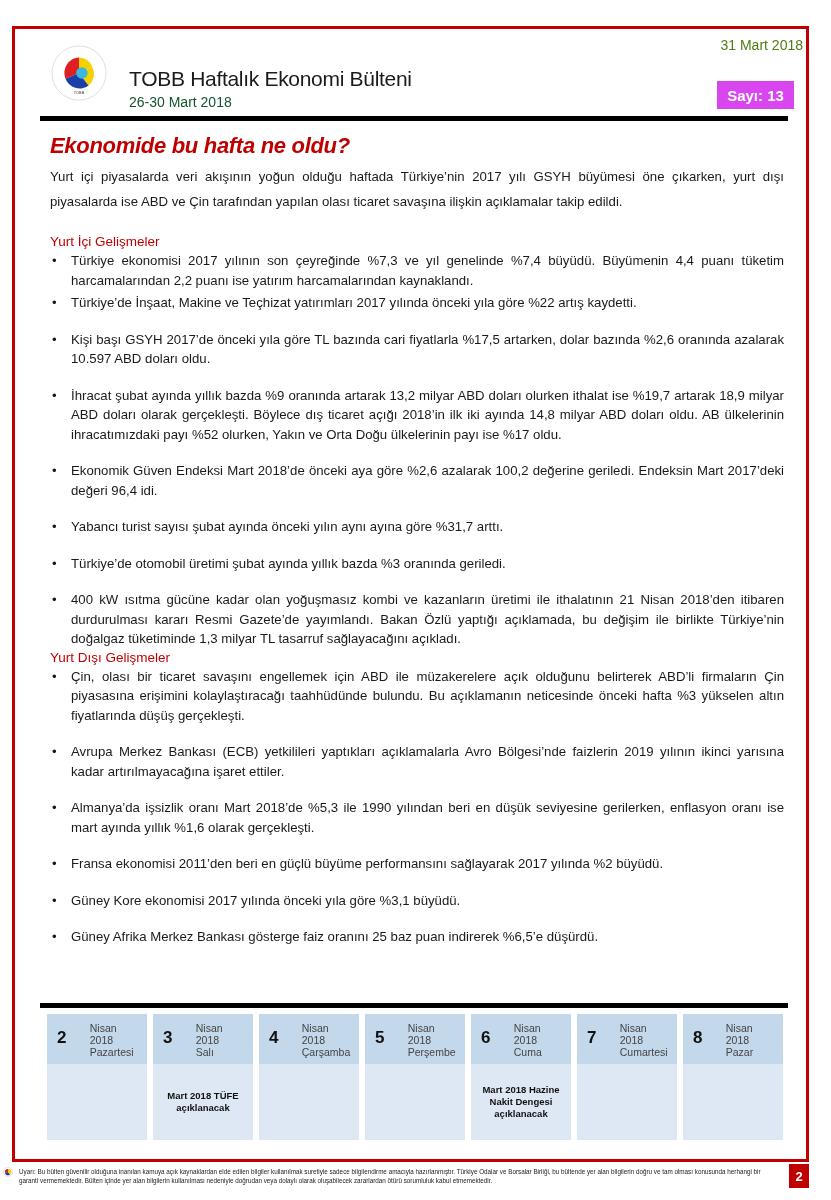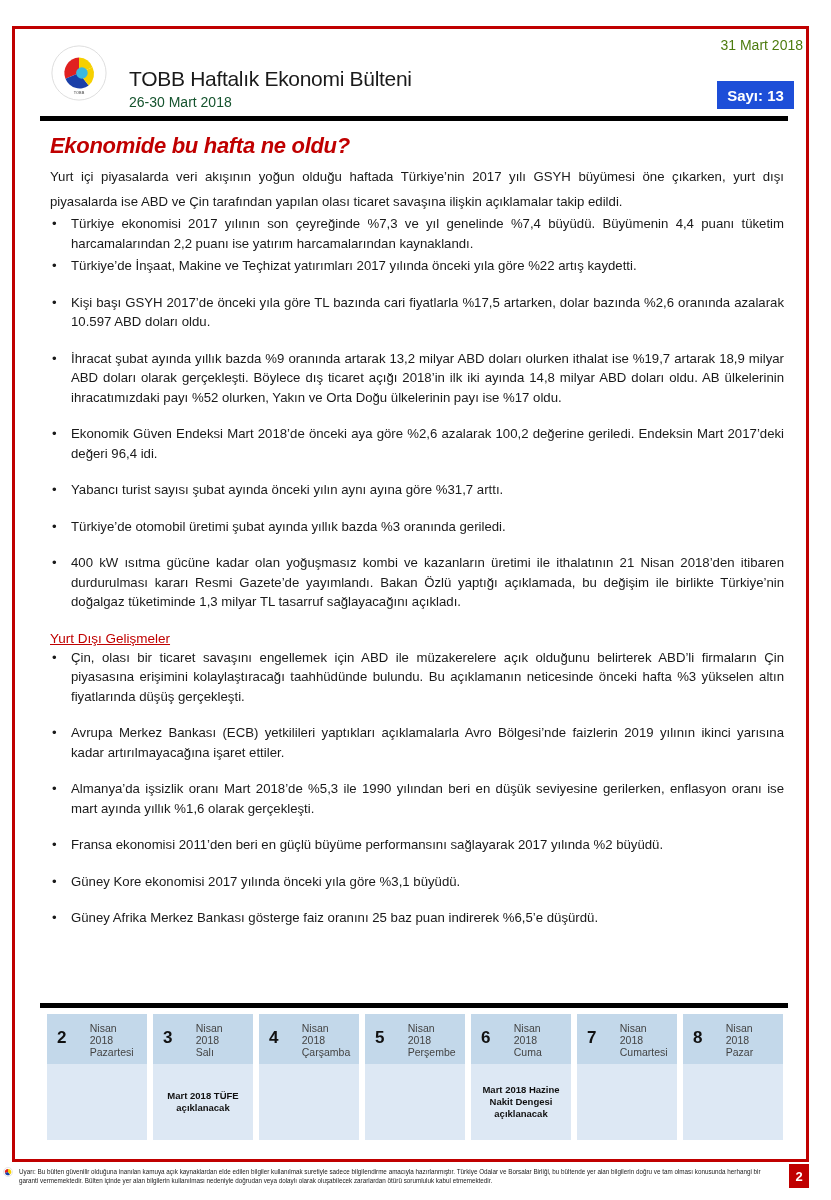--- a/index.html
+++ b/index.html
@@ -10,21 +10,21 @@
     position: absolute; left: 12px; top: 26px; width: 797px; height: 1136px;
     border: 3px solid #c00000;
   }
 
   .logo { position: absolute; left: 50px; top: 44px; width: 58px; height: 58px; }
   .title { position: absolute; left: 129px; top: 67px; font-size: 21px; color: #1a1a1a; letter-spacing: -0.3px; }
   .subtitle { position: absolute; left: 129px; top: 94px; font-size: 14px; color: #14532d; }
   .date { position: absolute; right: 28px; top: 37px; font-size: 14px; color: #4d7c0f; }
   .issue {
     position: absolute; left: 717px; top: 81px; width: 77px; height: 28px;
-    background: #1d4ed8; color: #fff; font-weight: bold; font-size: 15px;
+    background: #d946ef; color: #fff; font-weight: bold; font-size: 15px;
     display: flex; align-items: center; justify-content: center;
   }
   .rule-top { position: absolute; left: 40px; top: 116px; width: 748px; height: 5px; background: #000; }
 
   .content { position: absolute; left: 50px; top: 132px; width: 734px; }
   .heading { font-style: italic; color: #c00000; font-size: 22px; line-height: 28px; letter-spacing: -0.3px; }
   .intro { font-size: 13.2px; line-height: 25px; text-align: justify; margin-top: 4px; }
   .section-title { color: #c00000; font-size: 13.5px; line-height: 18px; }
   .bullets { list-style: none; }
   .bullets li {
@@ -73,32 +73,33 @@
 <div class="title">TOBB Haftalık Ekonomi Bülteni</div>
 <div class="subtitle">26-30 Mart 2018</div>
 <div class="date">31 Mart 2018</div>
 <div class="issue">Sayı: 13</div>
 <div class="rule-top"></div>
 
 <div class="content">
   <h1 class="heading">Ekonomide bu hafta ne oldu?</h1>
   <p class="intro">Yurt içi piyasalarda veri akışının yoğun olduğu haftada Türkiye’nin 2017 yılı GSYH büyümesi öne çıkarken, yurt dışı piyasalarda ise ABD ve Çin tarafından yapılan olası ticaret savaşına ilişkin açıklamalar takip edildi.</p>
 
+  <div class="section-title" style="margin-top:19px;">Yurt İçi Gelişmeler</div>
   <ul class="bullets">
     <li>Türkiye ekonomisi 2017 yılının son çeyreğinde %7,3 ve yıl genelinde %7,4 büyüdü. Büyümenin 4,4 puanı tüketim harcamalarından 2,2 puanı ise yatırım harcamalarından kaynaklandı.</li>
     <li style="margin-top:3px;">Türkiye’de İnşaat, Makine ve Teçhizat yatırımları 2017 yılında önceki yıla göre %22 artış kaydetti.</li>
     <li style="margin-top:17px;">Kişi başı GSYH 2017’de önceki yıla göre TL bazında cari fiyatlarla %17,5 artarken, dolar bazında %2,6 oranında azalarak 10.597 ABD doları oldu.</li>
     <li style="margin-top:17px;">İhracat şubat ayında yıllık bazda %9 oranında artarak 13,2 milyar ABD doları olurken ithalat ise %19,7 artarak 18,9 milyar ABD doları olarak gerçekleşti. Böylece dış ticaret açığı 2018’in ilk iki ayında 14,8 milyar ABD doları oldu. AB ülkelerinin ihracatımızdaki payı %52 olurken, Yakın ve Orta Doğu ülkelerinin payı ise %17 oldu.</li>
     <li style="margin-top:17px;">Ekonomik Güven Endeksi Mart 2018’de önceki aya göre %2,6 azalarak 100,2 değerine geriledi. Endeksin Mart 2017’deki değeri 96,4 idi.</li>
     <li style="margin-top:17px;">Yabancı turist sayısı şubat ayında önceki yılın aynı ayına göre %31,7 arttı.</li>
     <li style="margin-top:17px;">Türkiye’de otomobil üretimi şubat ayında yıllık bazda %3 oranında geriledi.</li>
     <li style="margin-top:17px;">400 kW ısıtma gücüne kadar olan yoğuşmasız kombi ve kazanların üretimi ile ithalatının 21 Nisan 2018’den itibaren durdurulması kararı Resmi Gazete’de yayımlandı. Bakan Özlü yaptığı açıklamada, bu değişim ile birlikte Türkiye’nin doğalgaz tüketiminde 1,3 milyar TL tasarruf sağlayacağını açıkladı.</li>
   </ul>
 
-  <div class="section-title" style="margin-top:18px;text-decoration:underline;">Yurt Dışı Gelişmeler</div>
+  <div class="section-title" style="">Yurt Dışı Gelişmeler</div>
   <ul class="bullets">
     <li>Çin, olası bir ticaret savaşını engellemek için ABD ile müzakerelere açık olduğunu belirterek ABD’li firmaların Çin piyasasına erişimini kolaylaştıracağı taahhüdünde bulundu. Bu açıklamanın neticesinde önceki hafta %3 yükselen altın fiyatlarında düşüş gerçekleşti.</li>
     <li style="margin-top:17px;">Avrupa Merkez Bankası (ECB) yetkilileri yaptıkları açıklamalarla Avro Bölgesi’nde faizlerin 2019 yılının ikinci yarısına kadar artırılmayacağına işaret ettiler.</li>
     <li style="margin-top:17px;">Almanya’da işsizlik oranı Mart 2018’de %5,3 ile 1990 yılından beri en düşük seviyesine gerilerken, enflasyon oranı ise mart ayında yıllık %1,6 olarak gerçekleşti.</li>
     <li style="margin-top:17px;">Fransa ekonomisi 2011’den beri en güçlü büyüme performansını sağlayarak 2017 yılında %2 büyüdü.</li>
     <li style="margin-top:17px;">Güney Kore ekonomisi 2017 yılında önceki yıla göre %3,1 büyüdü.</li>
     <li style="margin-top:17px;">Güney Afrika Merkez Bankası gösterge faiz oranını 25 baz puan indirerek %6,5’e düşürdü.</li>
   </ul>
 </div>
 

